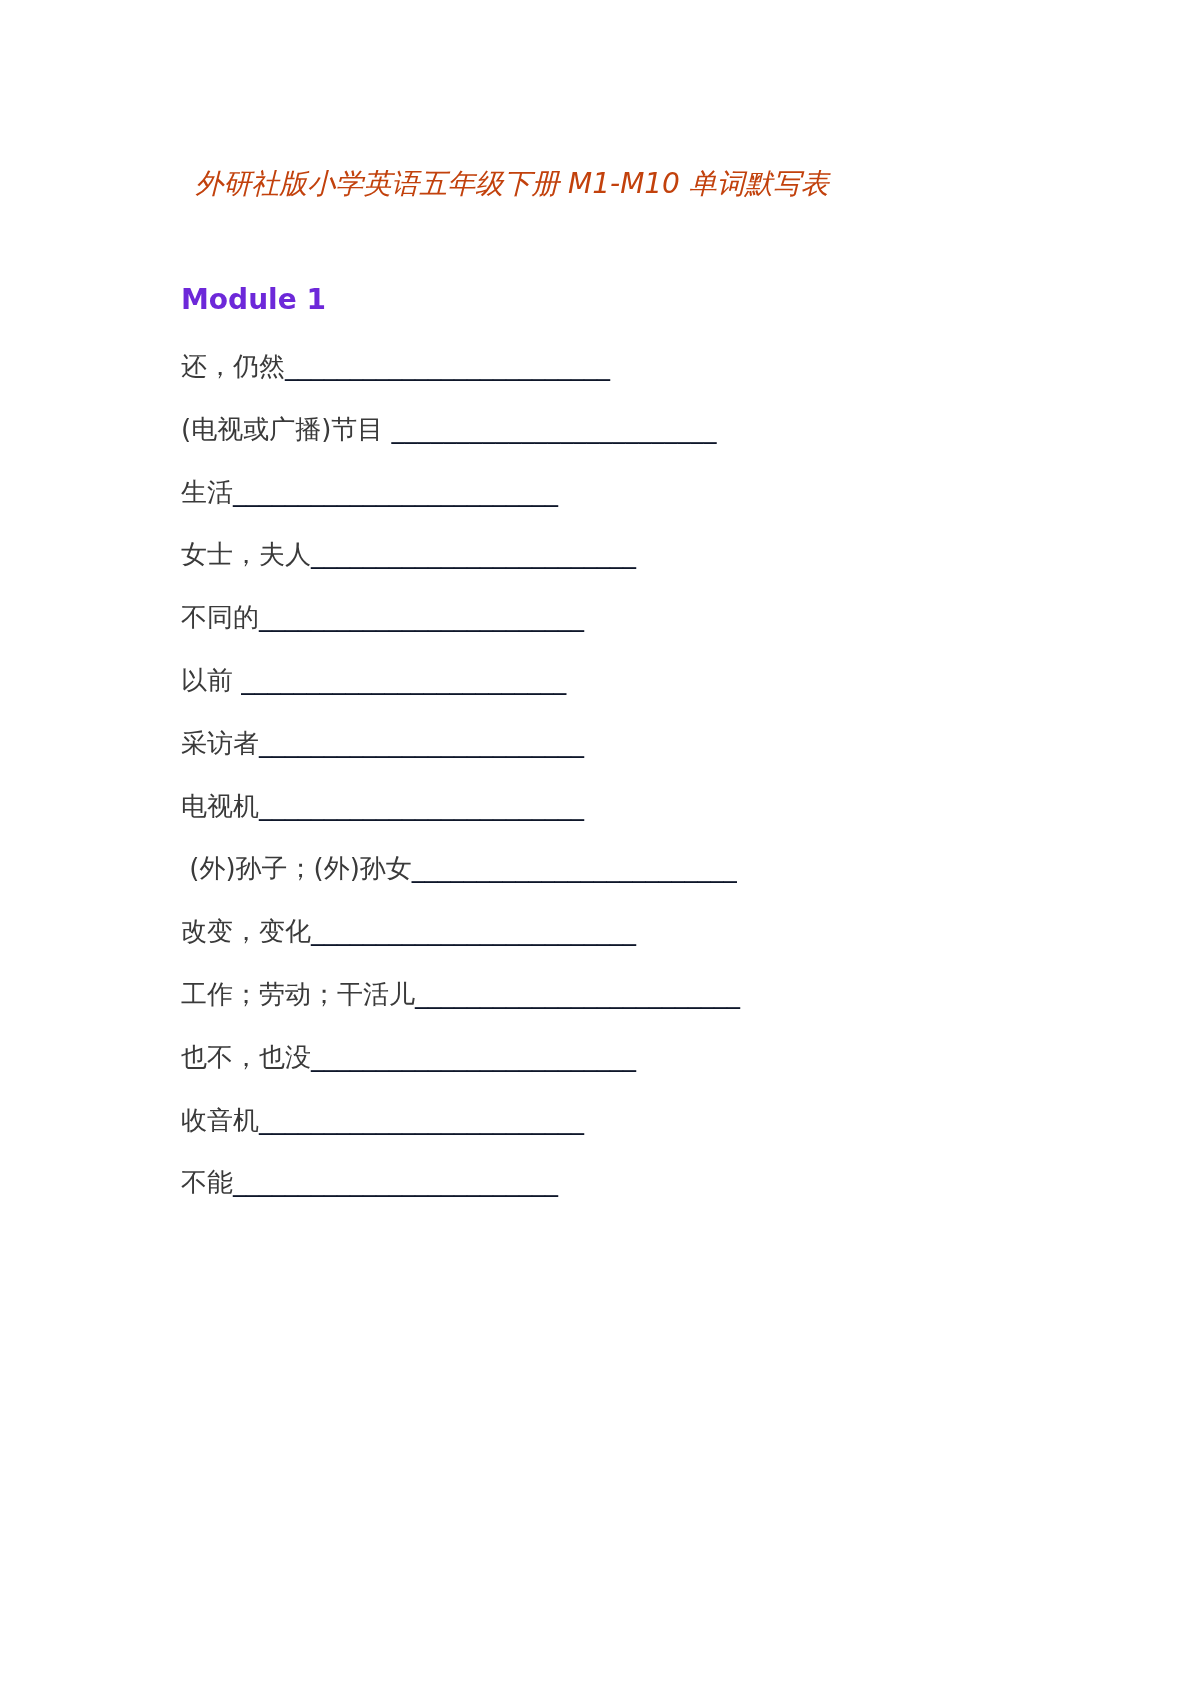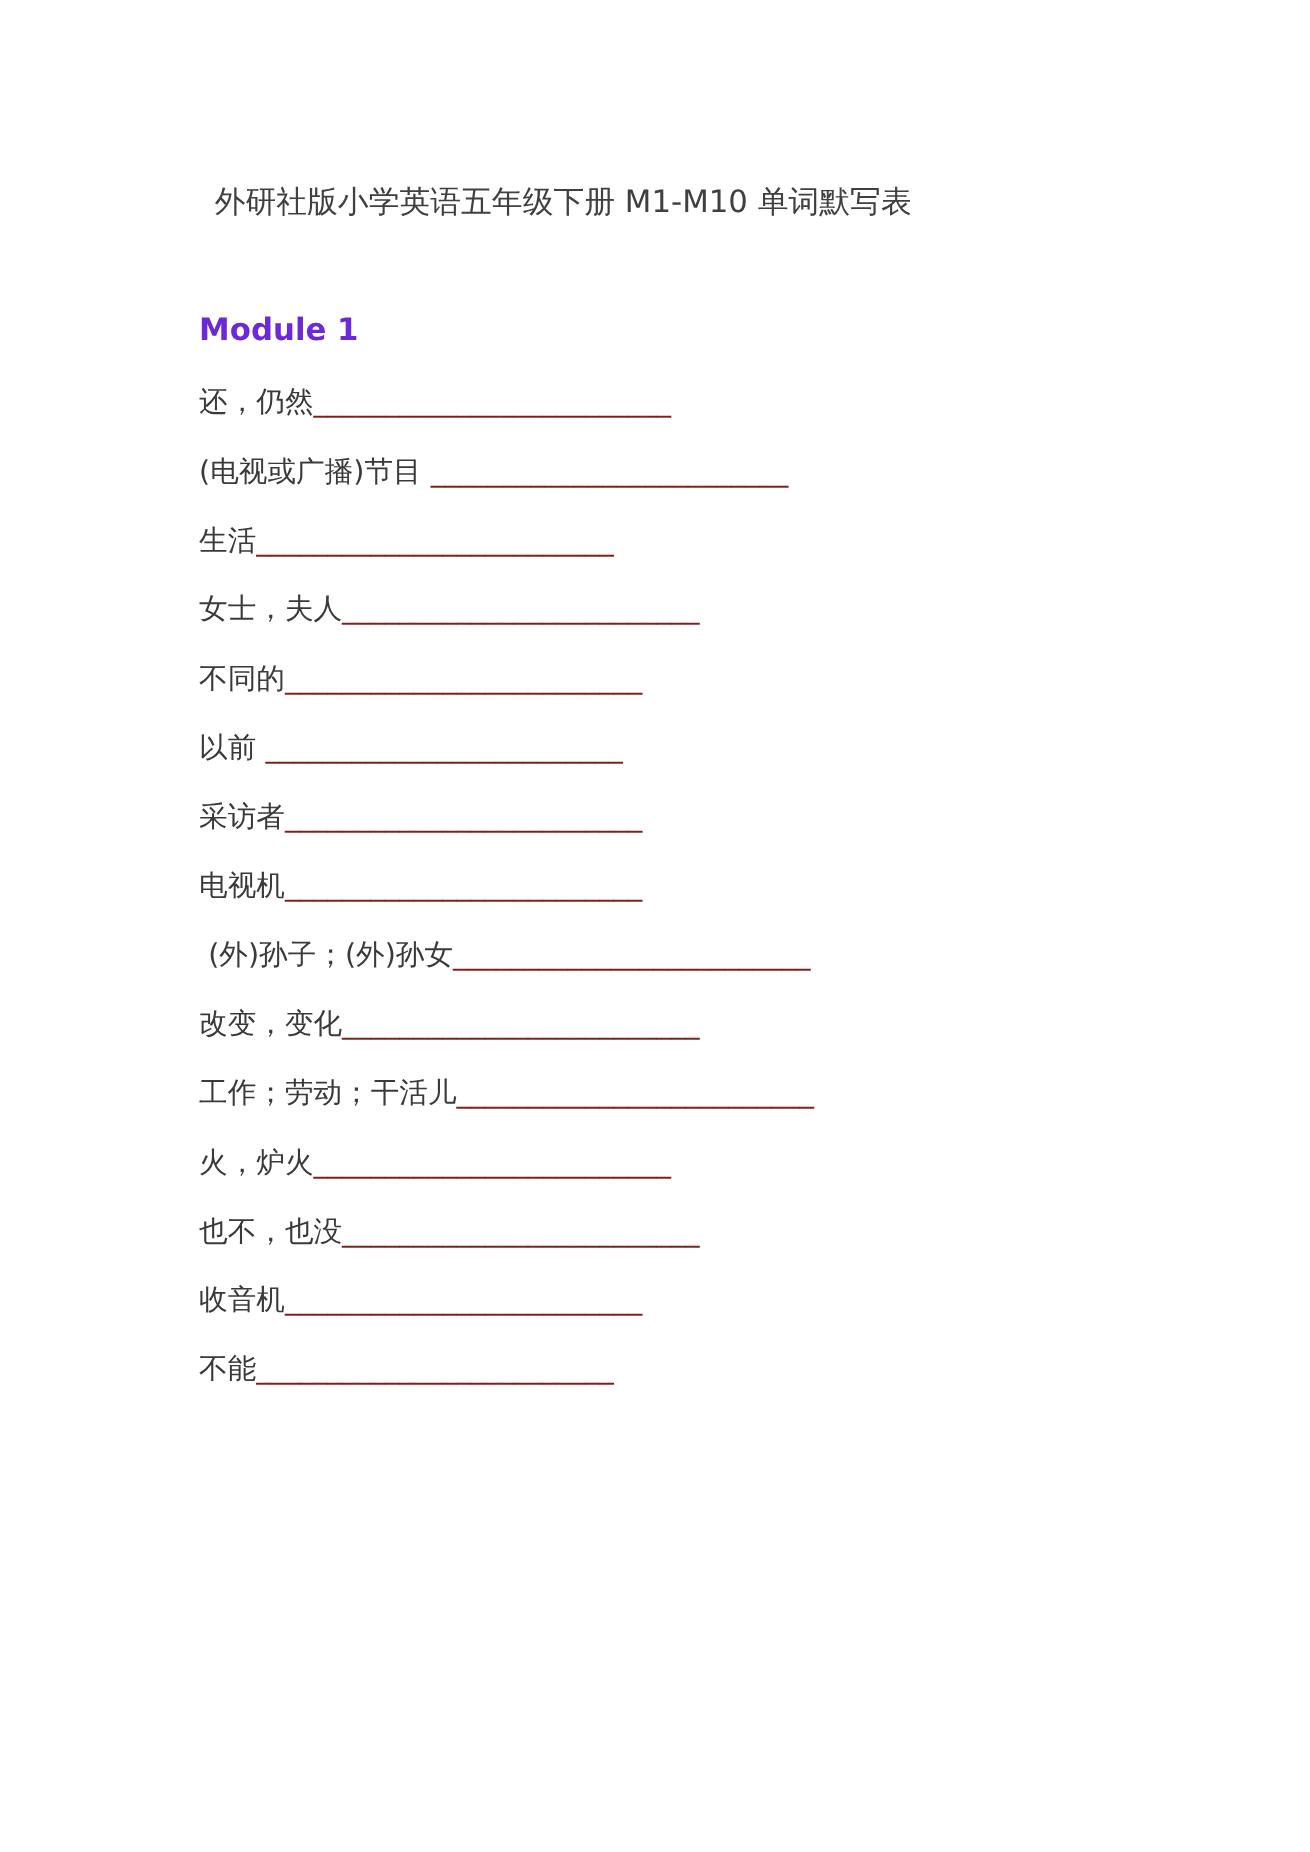--- a/index.html
+++ b/index.html
@@ -12,22 +12,23 @@
     font-family: "DejaVu Sans", "Liberation Sans", sans-serif;
   }
   .page-title {
     position: absolute;
     top: 160px;
     left: 0;
     width: 1024px;
     text-align: center;
     font-size: 28px;
     line-height: 48px;
-    color: #404040;
+    color: #c2410c;
     letter-spacing: 0px;
+    font-style: italic;
   }
   .module-heading {
     position: absolute;
     top: 280px;
     left: 181px;
     font-size: 28px;
     font-weight: bold;
     line-height: 40px;
     color: #6d28d9;
   }
@@ -40,21 +41,21 @@
     list-style: none;
   }
   .word-item {
     height: 62.8px;
     line-height: 44px;
     font-size: 26px;
     white-space: pre;
     color: #3a3a3a;
   }
   .blank {
-    color: #7f1d1d;
+    color: #0f172a;
     letter-spacing: 0px;
   }
 </style>
 </head>
 <body>
 
 <div class="page-title">外研社版小学英语五年级下册 M1-M10 单词默写表</div>
 
 <div class="module-heading">Module 1</div>
 
@@ -63,17 +64,16 @@
   <li class="word-item"><span>(电视或广播)节目 </span><span class="blank">_________________________</span></li>
   <li class="word-item"><span>生活</span><span class="blank">_________________________</span></li>
   <li class="word-item"><span>女士，夫人</span><span class="blank">_________________________</span></li>
   <li class="word-item"><span>不同的</span><span class="blank">_________________________</span></li>
   <li class="word-item"><span>以前 </span><span class="blank">_________________________</span></li>
   <li class="word-item"><span>采访者</span><span class="blank">_________________________</span></li>
   <li class="word-item"><span>电视机</span><span class="blank">_________________________</span></li>
   <li class="word-item"><span> (外)孙子；(外)孙女</span><span class="blank">_________________________</span></li>
   <li class="word-item"><span>改变，变化</span><span class="blank">_________________________</span></li>
   <li class="word-item"><span>工作；劳动；干活儿</span><span class="blank">_________________________</span></li>
-  <li class="word-item"><span>火，炉火</span><span class="blank">_________________________</span></li>
   <li class="word-item"><span>也不，也没</span><span class="blank">_________________________</span></li>
   <li class="word-item"><span>收音机</span><span class="blank">_________________________</span></li>
   <li class="word-item"><span>不能</span><span class="blank">_________________________</span></li>
 </ul>
 
 </body></html>

